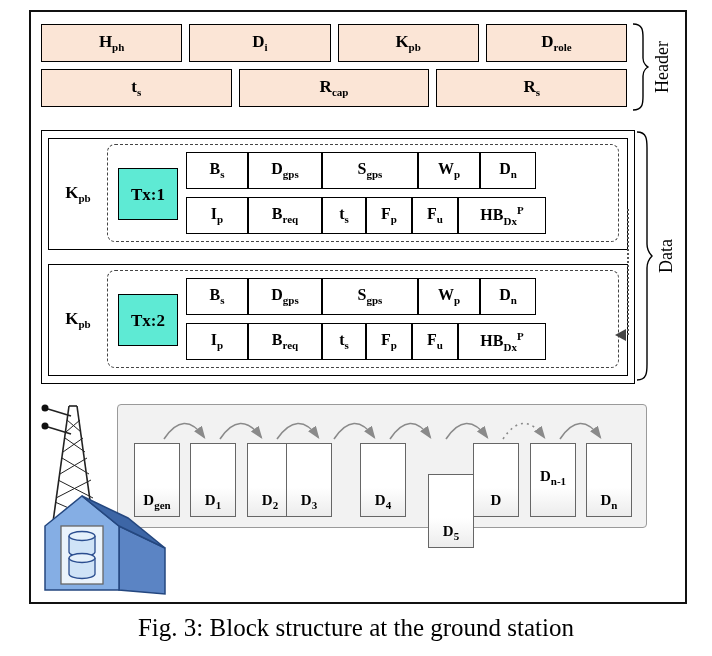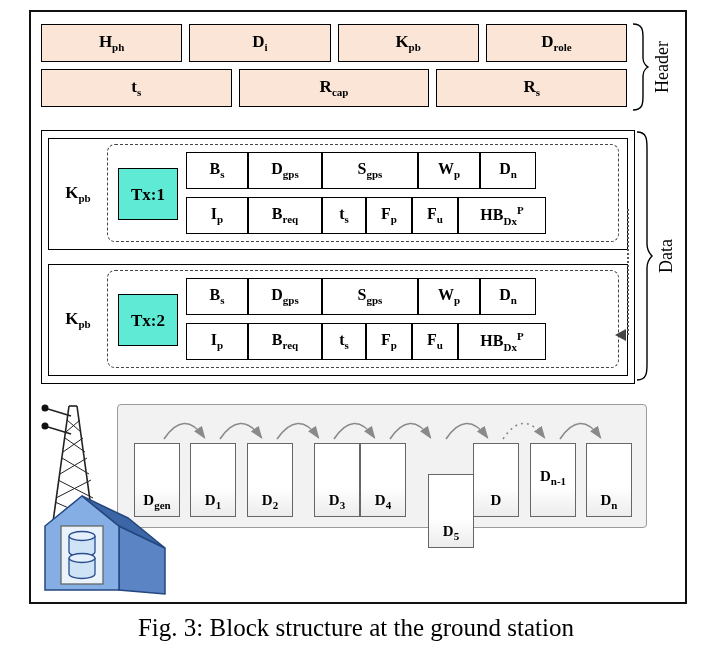--- a/index.html
+++ b/index.html
@@ -217,21 +217,21 @@
     </svg>
     <div class="cbox" style="left:16px;">
         <span class="lab"><span>D</span><sub>gen</sub></span>
       </div>
     <div class="cbox" style="left:72px;">
         <span class="lab"><span>D</span><sub>1</sub></span>
       </div>
     <div class="cbox" style="left:129px;text-align:right;">
         <span class="lab"><span>D</span><sub>2</sub></span>
       </div>
-    <div class="cbox" style="left:196px;">
+    <div class="cbox" style="left:168px;">
         <span class="lab"><span>D</span><sub>3</sub></span>
       </div>
     <div class="cbox" style="left:242px;">
         <span class="lab"><span>D</span><sub>4</sub></span>
       </div>
     <div class="cbox" style="left:310px;margin-top:31px;">
         <span class="lab"><span>D</span><sub>5</sub></span>
       </div>
     <div class="cbox" style="left:355px;">
         <span class="lab"><span>D</span><sub></sub></span>

